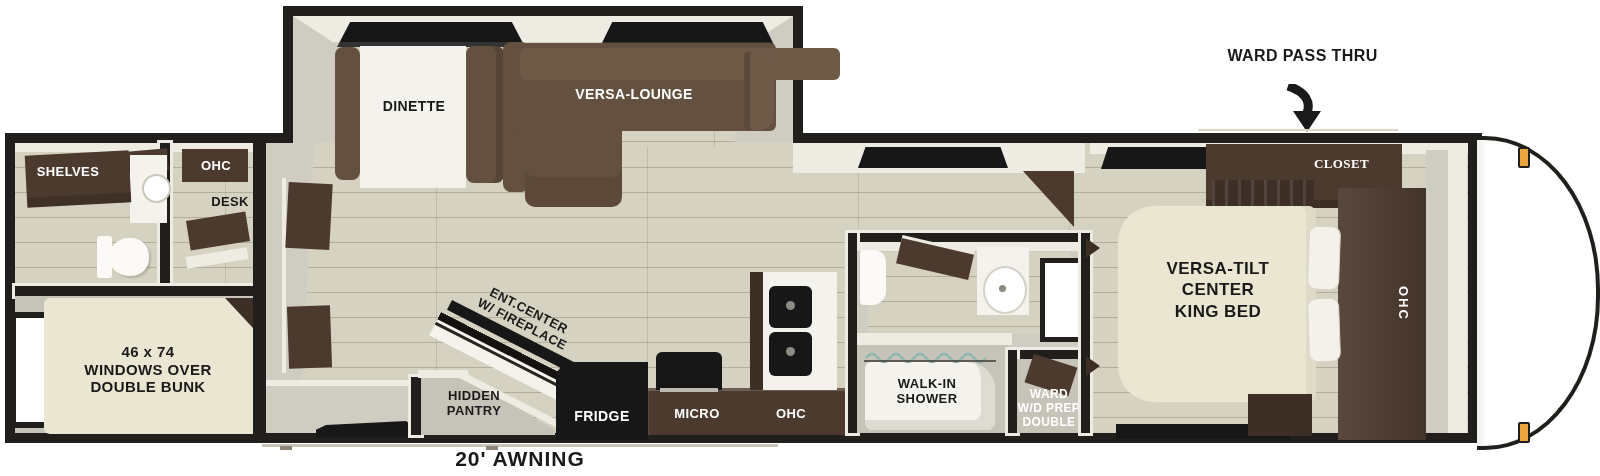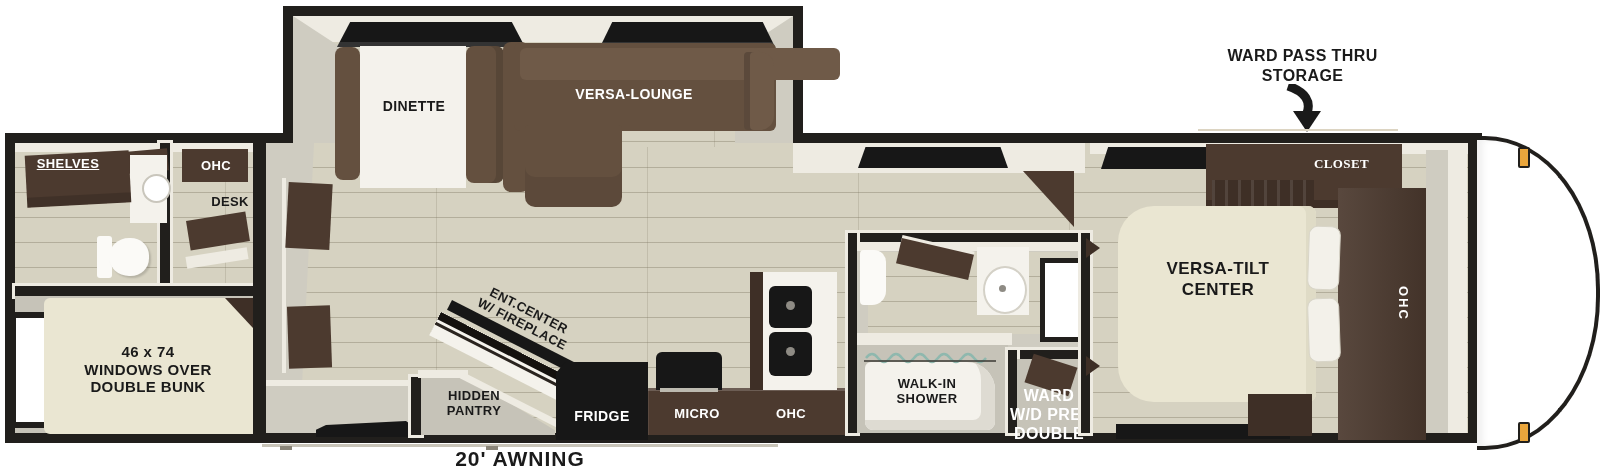--- a/index.html
+++ b/index.html
@@ -16,32 +16,31 @@
   .roomgray{position:absolute;background:var(--room-gray);}
   .brown{position:absolute;background:var(--sofa-brown);}
   .cab{position:absolute;background:var(--cabinet-brown);}
   .cabd{position:absolute;background:var(--cabinet-brown-dark);}
   .beige{position:absolute;background:var(--bed-beige);}
   .whiteobj{position:absolute;background:var(--object-white);}
   .blackobj{position:absolute;background:var(--appliance-black);}
   .lbl{position:absolute;font-weight:700;color:var(--label-black);letter-spacing:.4px;
        text-align:center;line-height:1.18;white-space:nowrap;}
   .lbl.w{color:var(--label-white);}
-  .s11{font-size:16px;}.s13{font-size:13px;}.s14{font-size:14px;}
+  .s11{font-size:12px;}.s13{font-size:13px;}.s14{font-size:14px;}
   .s15{font-size:15px;}.s16{font-size:16px;}.s17{font-size:17px;}.s21{font-size:21px;letter-spacing:1px;}
   .vtext{writing-mode:vertical-rl;letter-spacing:2px;}
 </style>
 </head>
 <body>
 
 <div id="canvas">
 
   <div class="lbl s16" style="left:1200px;top:46px;width:205px;line-height:1.25;">
     <div>WARD PASS THRU</div>
-    <div>STORAGE</div>
   </div>
   <svg class="abs" style="left:1280px;top:84px;" width="46" height="50" viewBox="0 0 46 50">
     <path d="M8 2 C 26 8, 31 18, 27 29" fill="none" stroke="#1a1a1a" stroke-width="9"></path>
     <polygon points="13,27 41,27 27,48" fill="#1a1a1a"></polygon>
   </svg>
   <div class="abs" style="left:1198px;top:129px;width:200px;height:2px;background:#dcd4c2;"></div>
 
   <div class="wall" style="left:283px;top:6px;width:520px;height:131px;"></div>
 
   <div class="wall" style="left:5px;top:133px;width:1477px;height:310px;"></div>
@@ -68,21 +67,21 @@
 
   <div class="trim" style="left:15px;top:143px;width:238px;height:9px;"></div>
   <div class="iwall" style="left:160px;top:143px;width:10px;height:149px;"></div>
   <div class="iwall" style="left:15px;top:286px;width:238px;height:10px;"></div>
   <div class="iwall" style="left:253px;top:143px;width:13px;height:290px;box-shadow:3px 0 0 var(--trim-white);"></div>
 
   <div class="cab" style="left:128px;top:150px;width:40px;height:22px;transform:rotate(-5deg);"></div>
   <div class="whiteobj" style="left:130px;top:155px;width:37px;height:68px;"></div>
   <div class="abs" style="left:142px;top:174px;width:25px;height:25px;background:#fff;border:2px solid #c9c6bc;border-radius:50%;"></div>
   <div class="cab" style="left:26px;top:153px;width:104px;height:52px;transform:rotate(-3deg);box-shadow:inset 0 -10px 0 rgba(0,0,0,.15);"></div>
-  <div class="lbl w s13" style="left:28px;top:156px;width:80px;text-decoration:underline;">SHELVES</div>
+  <div class="lbl w s13" style="left:28px;top:164px;width:80px;">SHELVES</div>
   <div class="abs" style="left:97px;top:236px;width:15px;height:42px;background:#fbfaf7;border-radius:3px;"></div>
   <div class="abs" style="left:109px;top:238px;width:40px;height:38px;background:#fbfaf7;border-radius:50% 46% 46% 50%;box-shadow:2px 2px 2px rgba(0,0,0,.15);"></div>
 
   <div class="cab" style="left:182px;top:149px;width:66px;height:33px;"></div>
   <div class="lbl w s13" style="left:192px;top:158px;width:48px;">OHC</div>
   <div class="lbl s13" style="left:206px;top:194px;width:48px;">DESK</div>
   <div class="cab" style="left:188px;top:216px;width:60px;height:30px;transform:rotate(-9deg);"></div>
   <div class="trim" style="left:186px;top:252px;width:62px;height:12px;transform:rotate(-9deg);"></div>
 
   <div class="roomgray" style="left:15px;top:296px;width:238px;height:137px;"></div>
@@ -187,20 +186,21 @@
 
   <div class="cab" style="left:1338px;top:188px;width:88px;height:252px;background-image:linear-gradient(90deg,rgba(255,255,255,.07),rgba(0,0,0,.12));"></div>
   <div class="lbl w s13 vtext" style="left:1396px;top:275px;height:56px;">OHC</div>
 
   <div class="beige" style="left:1118px;top:206px;width:198px;height:196px;border-radius:36px 8px 8px 36px;box-shadow:inset -10px 0 0 #dfdbc6;"></div>
   <div class="abs" style="left:1308px;top:226px;width:30px;height:62px;background:#f3f1ea;border:1px solid #d8d5c8;border-radius:9px;transform:rotate(2deg);"></div>
   <div class="abs" style="left:1308px;top:298px;width:30px;height:62px;background:#f3f1ea;border:1px solid #d8d5c8;border-radius:9px;transform:rotate(-2deg);"></div>
   <div class="lbl s17" style="left:1128px;top:258px;width:180px;line-height:1.25;">
     <div>VERSA-TILT</div>
     <div>CENTER</div>
+    <div>KING BED</div>
   </div>
   <div class="cabd" style="left:1248px;top:394px;width:64px;height:42px;"></div>
 
   <div class="abs" style="left:1556px;top:277px;width:30px;height:38px;background:var(--hitch-gray);clip-path:polygon(0 4%,100% 28%,100% 72%,0 96%);"></div>
   <div class="abs" style="left:1584px;top:287px;width:15px;height:18px;background:var(--hitch-gray);border-radius:0 8px 8px 0;"></div>
   <div class="abs" style="left:1477px;top:136px;width:119px;height:306px;background:#fff;border:4px solid var(--wall-black);border-left:none;border-radius:0 115px 115px 0 / 0 153px 153px 0;box-shadow:inset 6px 0 6px rgba(0,0,0,.06);"></div>
   <div class="abs" style="left:1518px;top:147px;width:8px;height:17px;background:var(--marker-amber);border:2px solid var(--wall-black);border-radius:2px;"></div>
   <div class="abs" style="left:1518px;top:422px;width:8px;height:17px;background:var(--marker-amber);border:2px solid var(--wall-black);border-radius:2px;"></div>
 
   <div class="abs" style="left:262px;top:444px;width:516px;height:3px;background:#c8c4b8;"></div>

